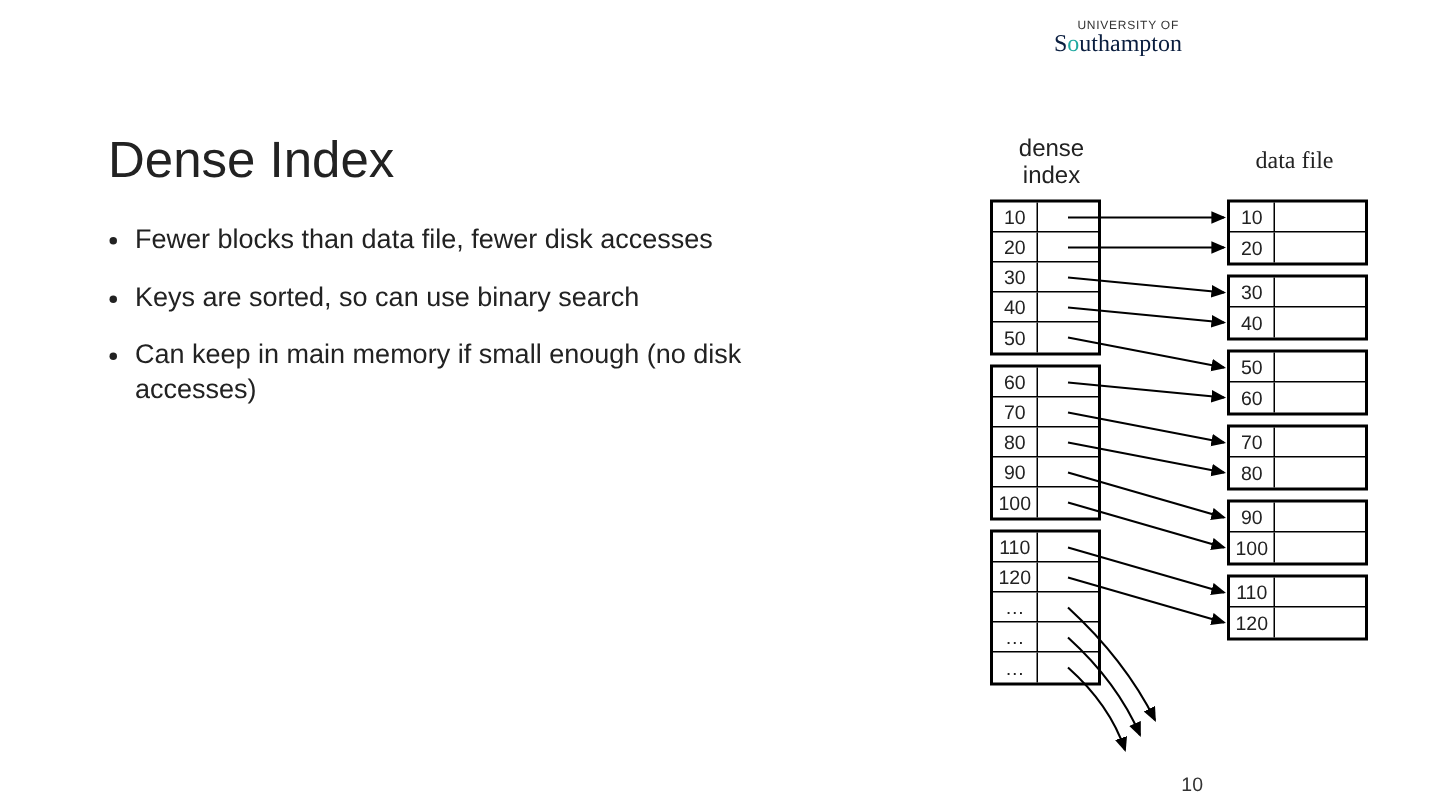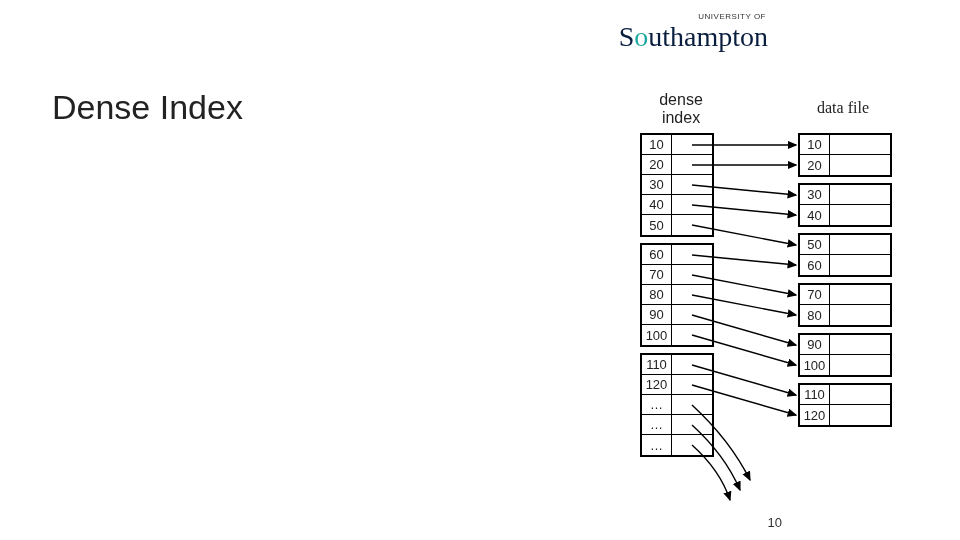--- a/index.html
+++ b/index.html
@@ -1,21 +1,21 @@
 <!DOCTYPE html>
 <html><head>
 <meta charset="utf-8">
 <style>
   * { box-sizing: border-box; margin: 0; padding: 0; }
   html, body { width: 960px; height: 540px; font-family: "Segoe UI", Arial, sans-serif; background: #fff; color: #222; }
-  .slide { position: relative; width: 796px; height: 540px; }
+  .slide { position: relative; width: 796px; height: 540px; margin-left: 20px; }
 
   .logo { position: absolute; top: 12px; right: 28px; text-align: left; }
   .logo-top { font-size: 8px; letter-spacing: 0.5px; color: #333; text-align: right; padding-right: 2px; }
-  .logo-main { font-family: Georgia, "Times New Roman", serif; font-size: 28px; color: #0a1e3f; font-weight: normal; }
+  .logo-main { font-family: Georgia, "Times New Roman", serif; font-size: 16px; color: #0a1e3f; font-weight: normal; }
   .logo-accent { color: #1fa9a0; }
 
   .title { position: absolute; left: 52px; top: 88px; font-size: 34px; font-weight: 400; color: #222; }
 
   .bullets { position: absolute; left: 52px; top: 148px; width: 500px; }
   .bullets li { list-style: disc; margin-left: 18px; margin-bottom: 16px; font-size: 18px; line-height: 1.25; color: #222; }
 
   .diagram { position: absolute; left: 620px; top: 85px; width: 320px; height: 430px; }
   .col-label { position: absolute; font-size: 16px; text-align: center; }
   .lbl-index { left: 26px; top: 6px; width: 70px; }
@@ -44,20 +44,25 @@
 
 <div class="slide">
 
   <div class="logo">
     <div class="logo-top">UNIVERSITY OF</div>
     <div class="logo-main"><span>S</span><span class="logo-accent">o</span><span>uthampton</span></div>
   </div>
 
   <div class="title">Dense Index</div>
 
+  <ul class="bullets">
+    <li>Fewer blocks than data file, fewer disk accesses</li>
+    <li>Keys are sorted, so can use binary search</li>
+    <li>Can keep in main memory if small enough (no disk accesses)</li>
+  </ul>
 
   <div class="diagram">
     <div class="col-label lbl-index">dense index</div>
     <div class="col-label lbl-data">data file</div>
 
     <div class="idx-col">
       <div class="idx-block">
         <div class="idx-row">
             <div class="idx-key">10</div>
             <div class="idx-ptr"></div>

